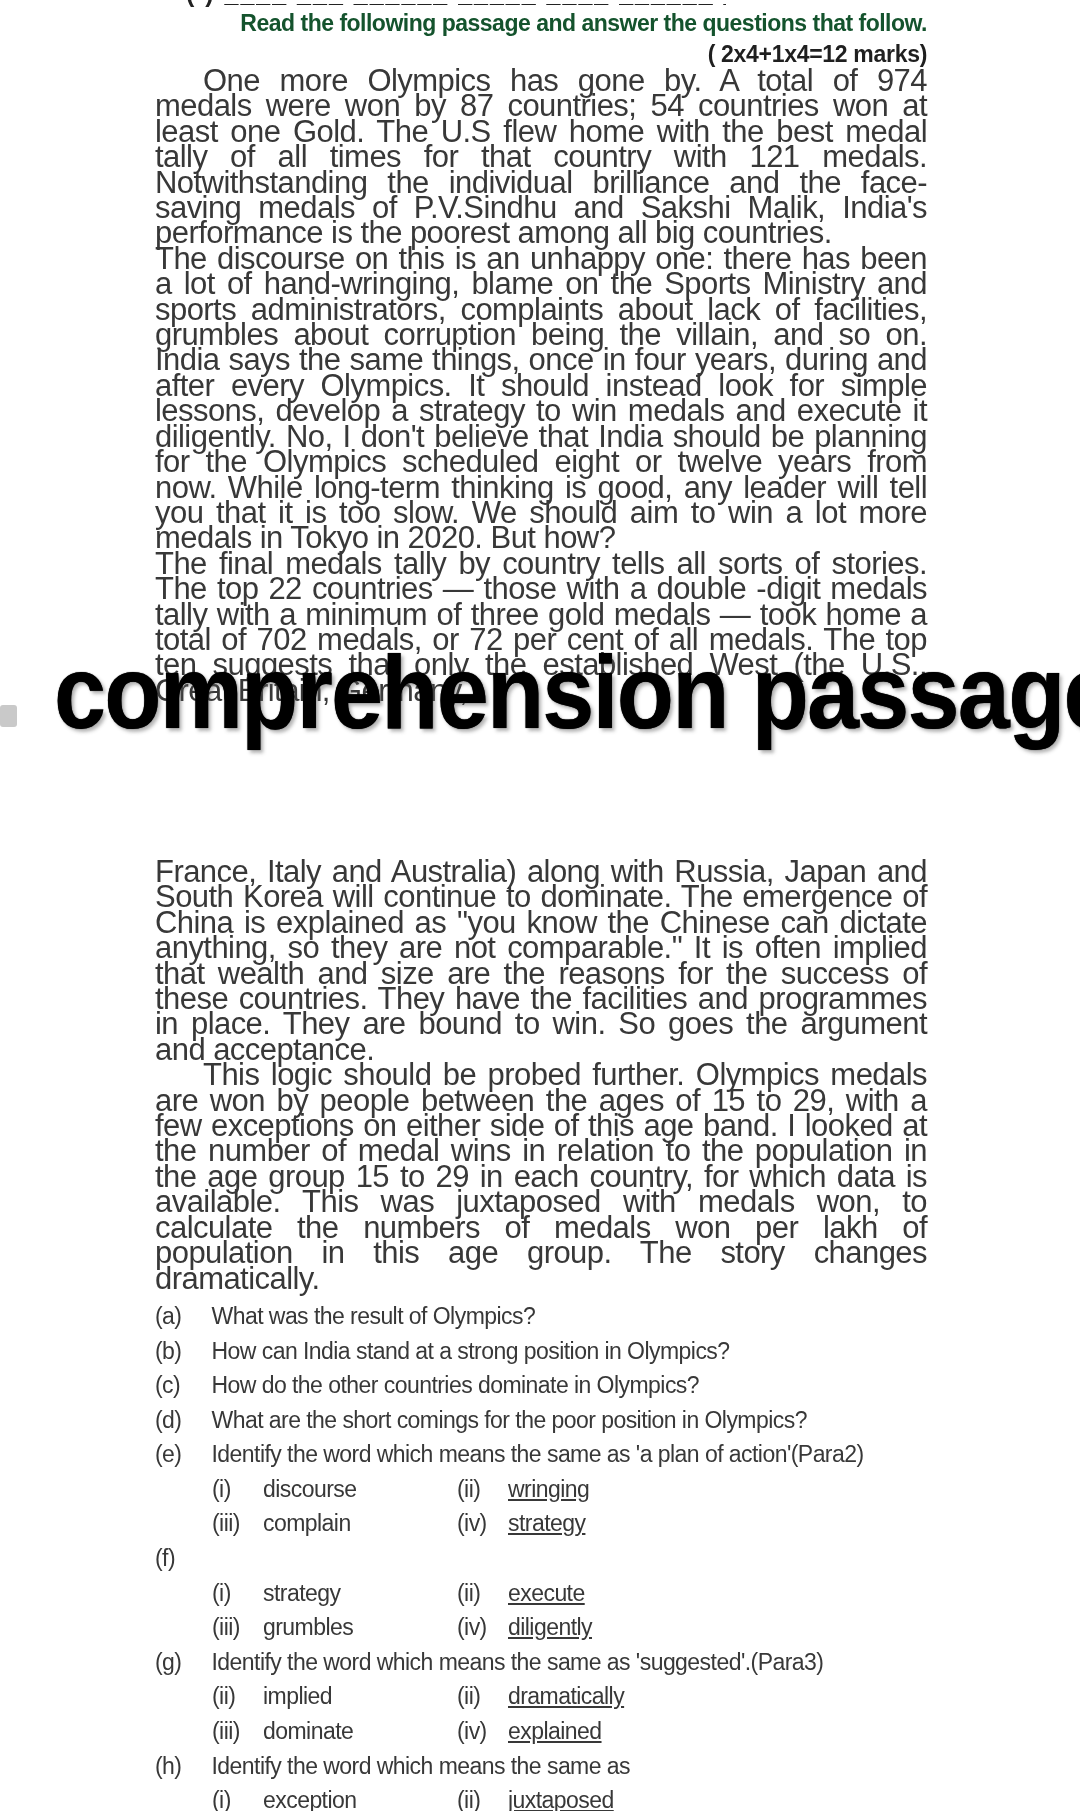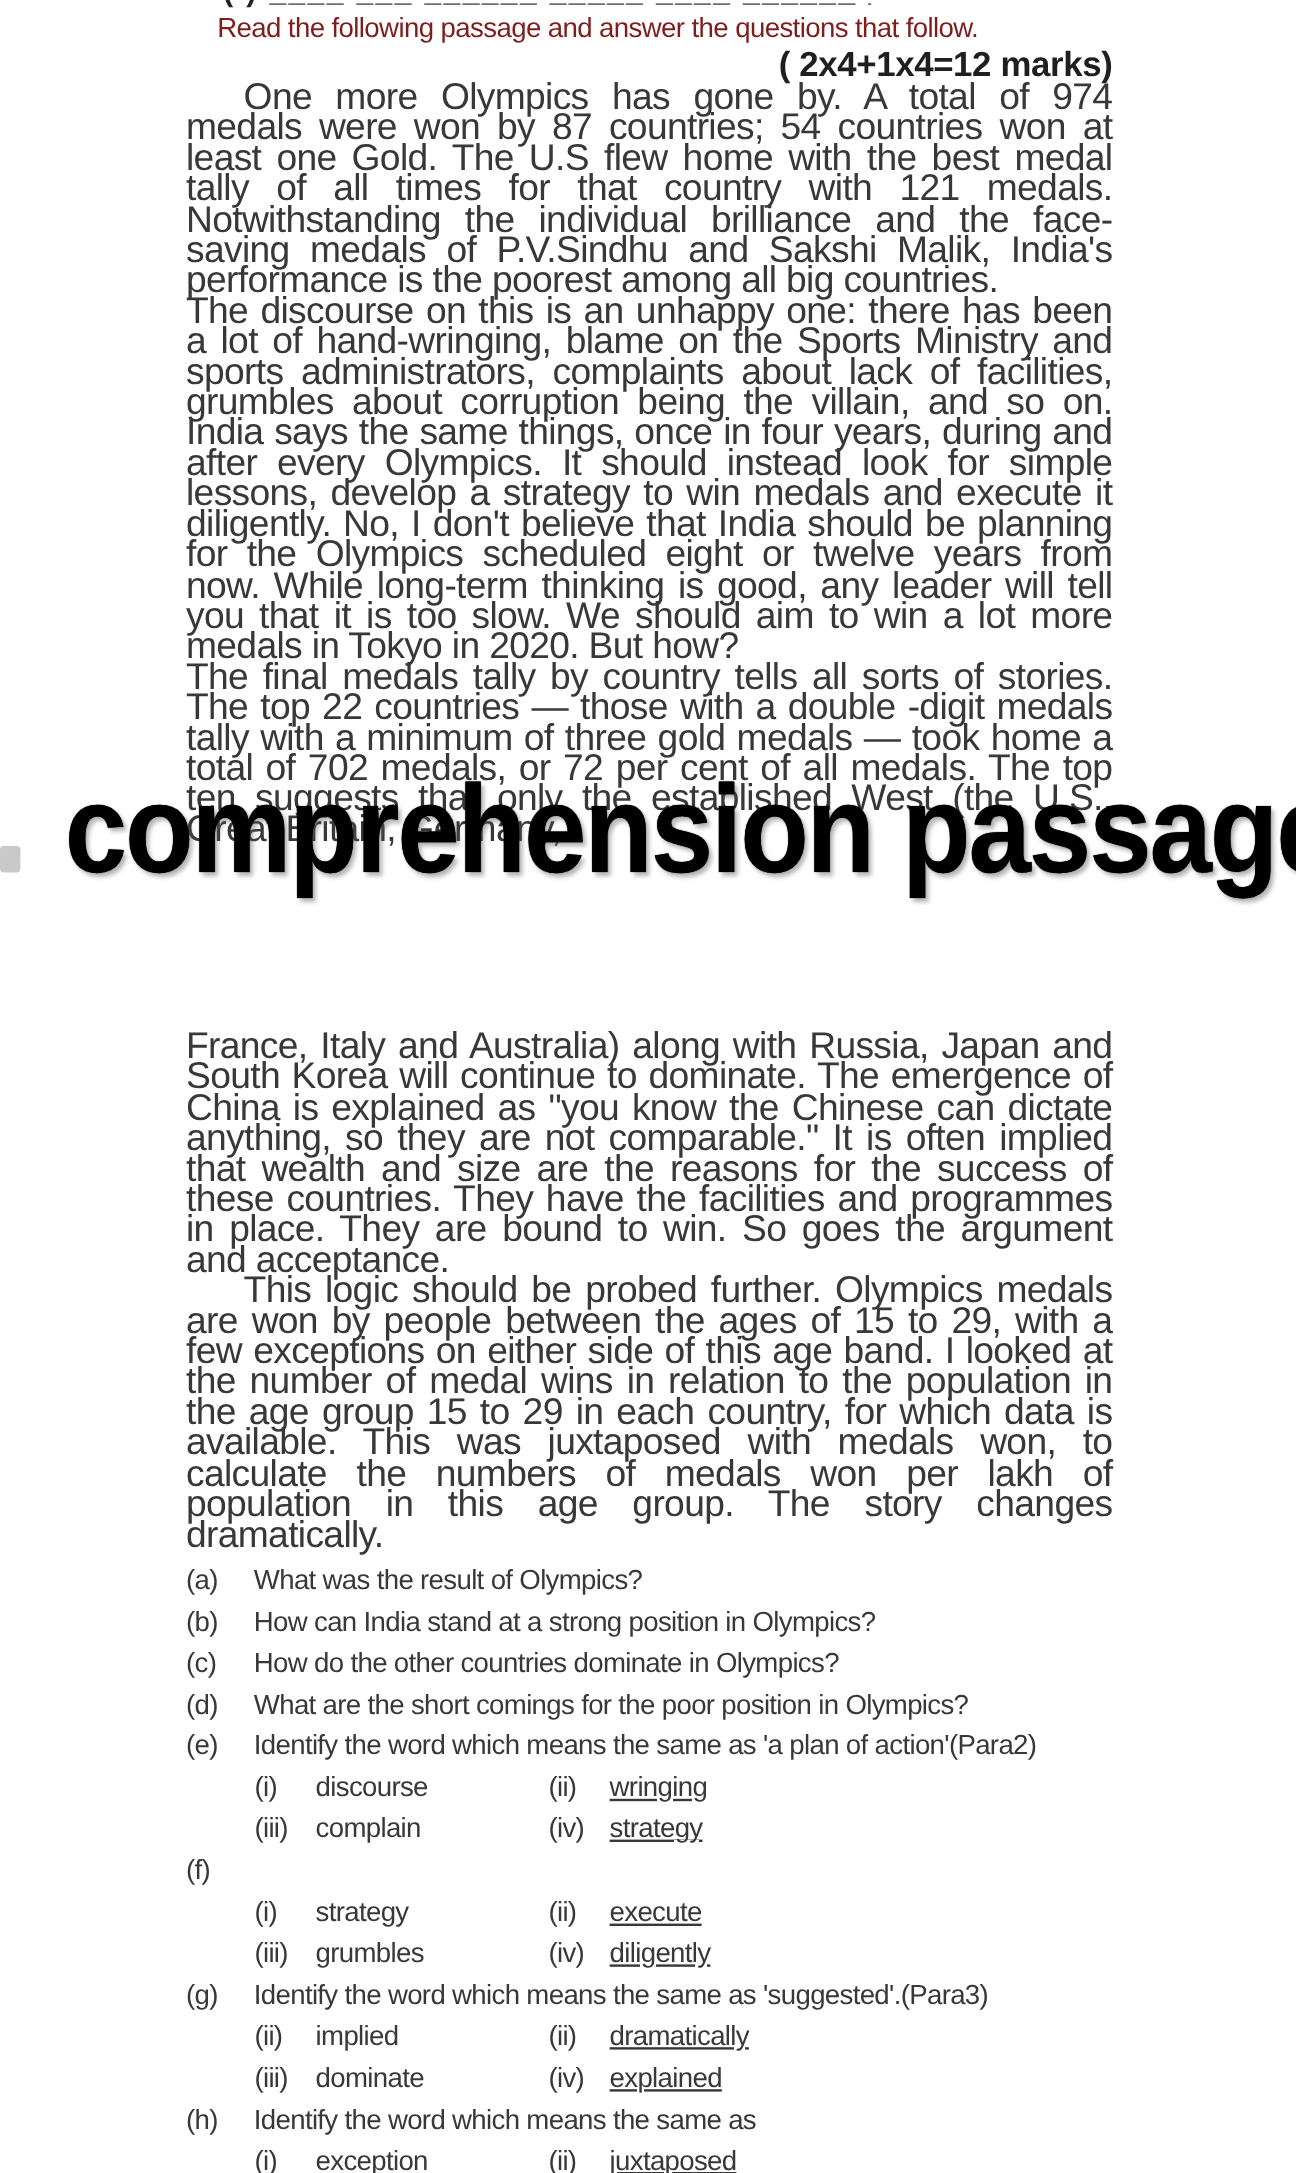--- a/index.html
+++ b/index.html
@@ -18,25 +18,25 @@
     display:block;margin-top:-22px;
     font-size:25px;font-weight:700;line-height:30px;letter-spacing:2px;
     color:#222;white-space:nowrap;
   }
   
   .col{position:absolute;left:155px;width:772px;}
   .col-upper{top:0;}
   .col-lower{top:859px;}
   h1.heading{
     margin:9px 0 0 0;padding:0 0 0 26px;
-    font-size:23px;font-weight:400;line-height:28px;
-    letter-spacing:-0.5px;text-align:left;color:#7f1d1d;
+    font-size:23px;font-weight:700;line-height:28px;
+    letter-spacing:-0.5px;text-align:right;color:#14532d;
   }
   .marks{
-    margin-top:3px;font-size:29px;font-weight:700;line-height:28px;
+    margin-top:3px;font-size:23px;font-weight:700;line-height:28px;
     letter-spacing:-0.3px;text-align:right;color:#1f1f1f;
   }
   p.para{
     margin:0;font-size:31px;line-height:25.4px;letter-spacing:-0.55px;
     text-align:justify;color:#383838;
   }
   p.ind{text-indent:48px;}
   .p1{margin-top:14px;}
   .p2{margin-top:1px;}
   .p3{margin-top:5px;}

